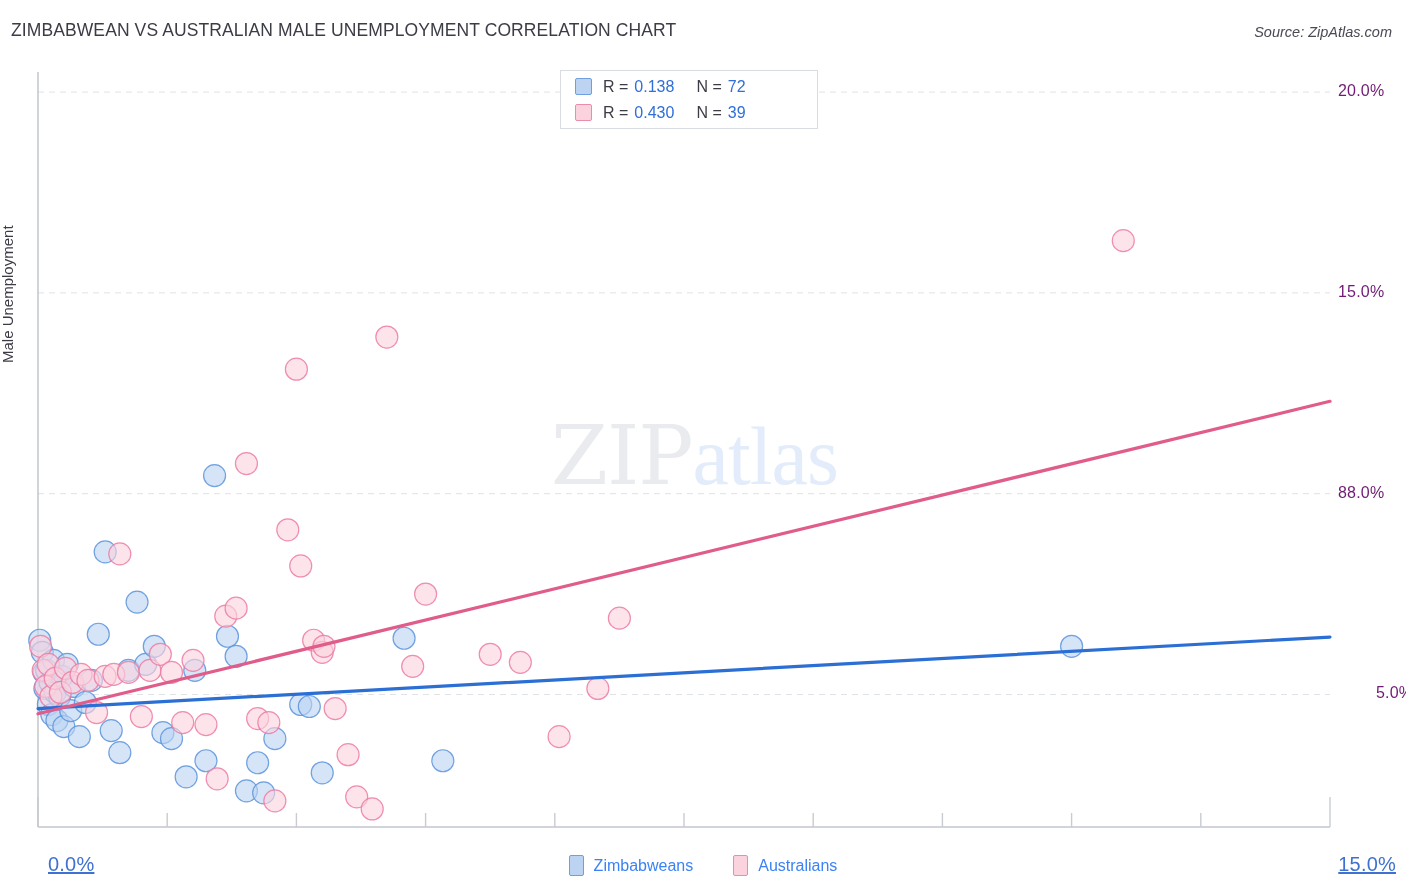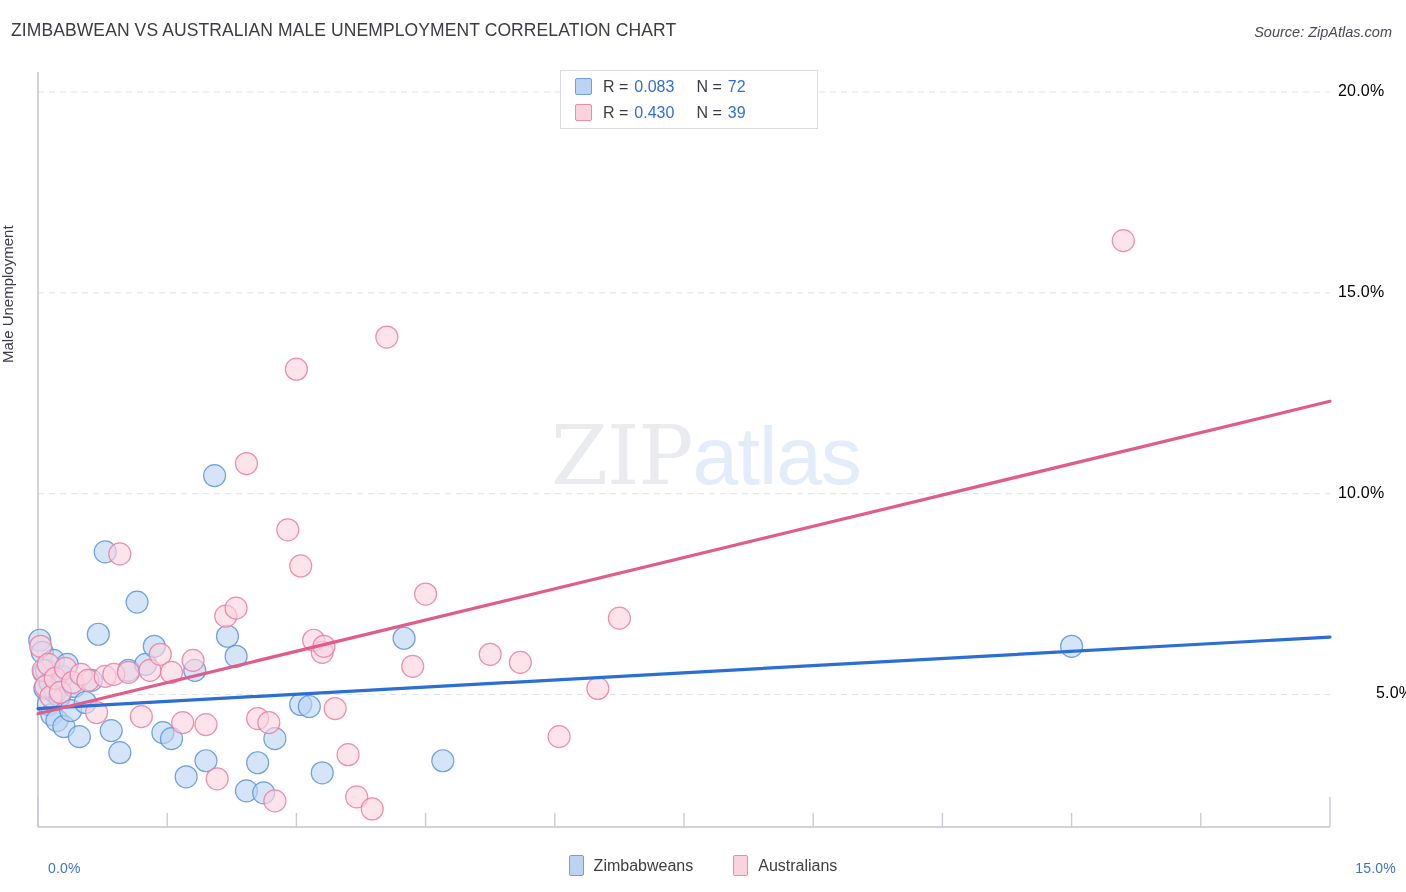--- a/index.html
+++ b/index.html
@@ -2,37 +2,37 @@
 <html><head>
 <meta charset="utf-8">
 <style>
   html,body{margin:0;padding:0;}
   body{width:1406px;height:892px;background:#ffffff;font-family:"Liberation Sans",sans-serif;overflow:hidden;position:relative;}
   #chart-root{position:absolute;inset:0;}
   .title{position:absolute;left:11px;top:20px;font-size:17.5px;color:#3c3c46;letter-spacing:.1px;white-space:nowrap;}
   .source{position:absolute;right:14px;top:24px;font-size:14.5px;color:#4a4a55;font-style:italic;white-space:nowrap;margin-left:45px;}
   .plot{position:absolute;left:38px;top:72px;width:1292px;height:755px;}
   .ylabel{position:absolute;left:-1px;top:363px;width:200px;transform:rotate(-90deg);transform-origin:0 0;font-size:15px;color:#3c3c46;text-align:left;white-space:nowrap;}
-  .ytick{position:absolute;font-size:16px;color:#000000;white-space:nowrap;letter-spacing:.2px;}
-  .xtick{position:absolute;font-size:14px;color:#3f72d0;white-space:nowrap;letter-spacing:.2px;bottom:16px;}
+  .ytick{position:absolute;font-size:16px;color:#701a75;white-space:nowrap;letter-spacing:.2px;}
+  .xtick{position:absolute;font-size:20px;color:#3f72d0;white-space:nowrap;letter-spacing:.2px;bottom:16px;text-decoration:underline;}
   svg.canvas{position:absolute;left:0;top:0;overflow:visible;}
   .wm{position:absolute;left:551px;top:408px;font-size:82px;letter-spacing:-1px;white-space:nowrap;user-select:none;}
   .wm .z{font-family:"DejaVu Serif",serif;color:#e9ebee;}
-  .wm .a{font-family:Liberation Sans, sans-serif;color:#e3ecfa;}
+  .wm .a{font-family:Liberation Serif, serif;color:#e3ecfa;}
   .statbox{position:absolute;left:560px;top:70px;width:258px;height:59px;background:#fff;border:1px solid #d9dde3;box-sizing:border-box;display:flex;flex-direction:column;justify-content:center;padding:0 0 0 14px;}
   .statrow{display:flex;align-items:center;height:26px;font-size:16px;color:#3c3c46;}
   .sw{width:17px;height:17px;border-radius:2px;box-sizing:border-box;margin-right:11px;flex:none;}
   .sw.b{background:#bcd4f2;border:1px solid #6f9fe0;}
   .sw.p{background:#fbd3de;border:1px solid #eb8cab;}
   .rlbl{color:#3c3c46;}
   .rval{color:#2f6fd8;margin-left:6px;}
   .nlbl{color:#3c3c46;margin-left:22px;}
   .nval{color:#2f6fd8;margin-left:6px;}
   .botlegend{position:absolute;left:0;right:0;bottom:16px;display:flex;justify-content:center;align-items:center;gap:40px;}
-  .bitem{display:flex;align-items:center;font-size:16px;color:#404040;}
+  .bitem{display:flex;align-items:center;font-size:16px;color:#3b82f6;}
   .bsw{width:15px;height:21px;border-radius:2px;box-sizing:border-box;margin-right:10px;}
   .bsw.b{background:#bcd4f2;border:1px solid #6f9fe0;}
   .bsw.p{background:#fbd3de;border:1px solid #eb8cab;}
 </style>
 </head>
 <body>
 
 <div id="chart-root">
 
   <div class="title">ZIMBABWEAN VS AUSTRALIAN MALE UNEMPLOYMENT CORRELATION CHART</div>
@@ -163,33 +163,33 @@
           <circle cx="1085.28" cy="168.67021276595744" r="11" fill="#fbd3de" fill-opacity="0.62" stroke="#ec7ba3" stroke-width="1.2" stroke-opacity="0.85"></circle>
         </g>
         <line x1="0" y1="636.5292553191489" x2="1292" y2="565.0452127659574" stroke="#2b6fd4" stroke-width="3.2" stroke-linecap="round"></line>
         <line x1="0" y1="641.75" x2="1292" y2="329.3085106382978" stroke="#e05c8a" stroke-width="3.2" stroke-linecap="round"></line>
       </svg>
   </div>
 
   <div id="yticks">
       <div class="ytick" style="left: 1338px; top: 82.0798px;">20.0%</div>
       <div class="ytick" style="left: 1338px; top: 282.878px;">15.0%</div>
-      <div class="ytick" style="left: 1338px; top: 483.676px;">10.0%</div>
+      <div class="ytick" style="left: 1338px; top: 483.676px;">88.0%</div>
       <div class="ytick" style="left: 1376px; top: 684.473px;">5.0%</div>
     </div>
   <div id="xticks">
       <div class="xtick" style="left: 48px;">0.0%</div>
       <div class="xtick" style="right: 10px;">15.0%</div>
     </div>
 
   <div class="statbox">
     <div class="statrow">
       <span class="sw b"></span>
       <span class="rlbl">R =</span>
-      <span class="rval">0.083</span>
+      <span class="rval">0.138</span>
       <span class="nlbl">N =</span>
       <span class="nval">72</span>
     </div>
     <div class="statrow">
       <span class="sw p"></span>
       <span class="rlbl">R =</span>
       <span class="rval">0.430</span>
       <span class="nlbl">N =</span>
       <span class="nval">39</span>
     </div>

